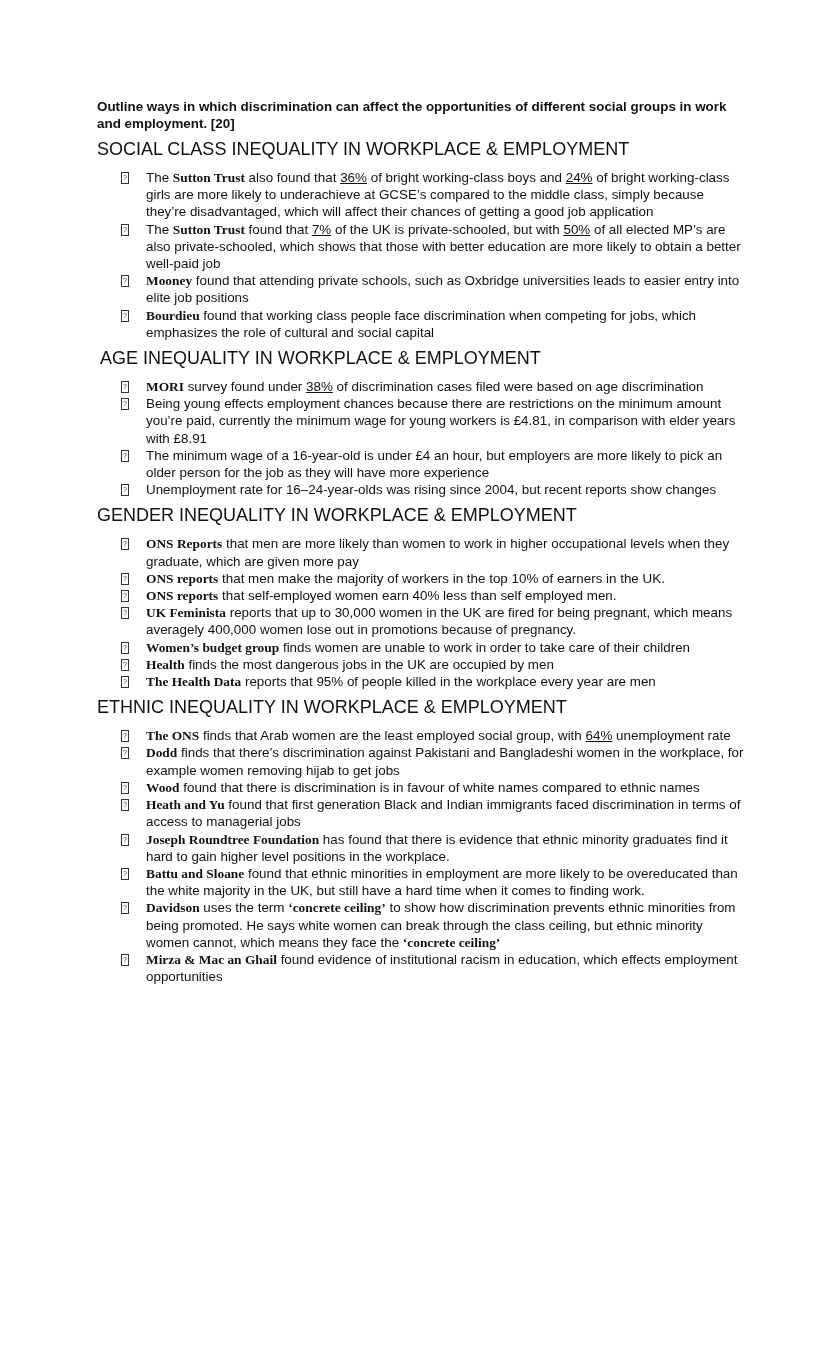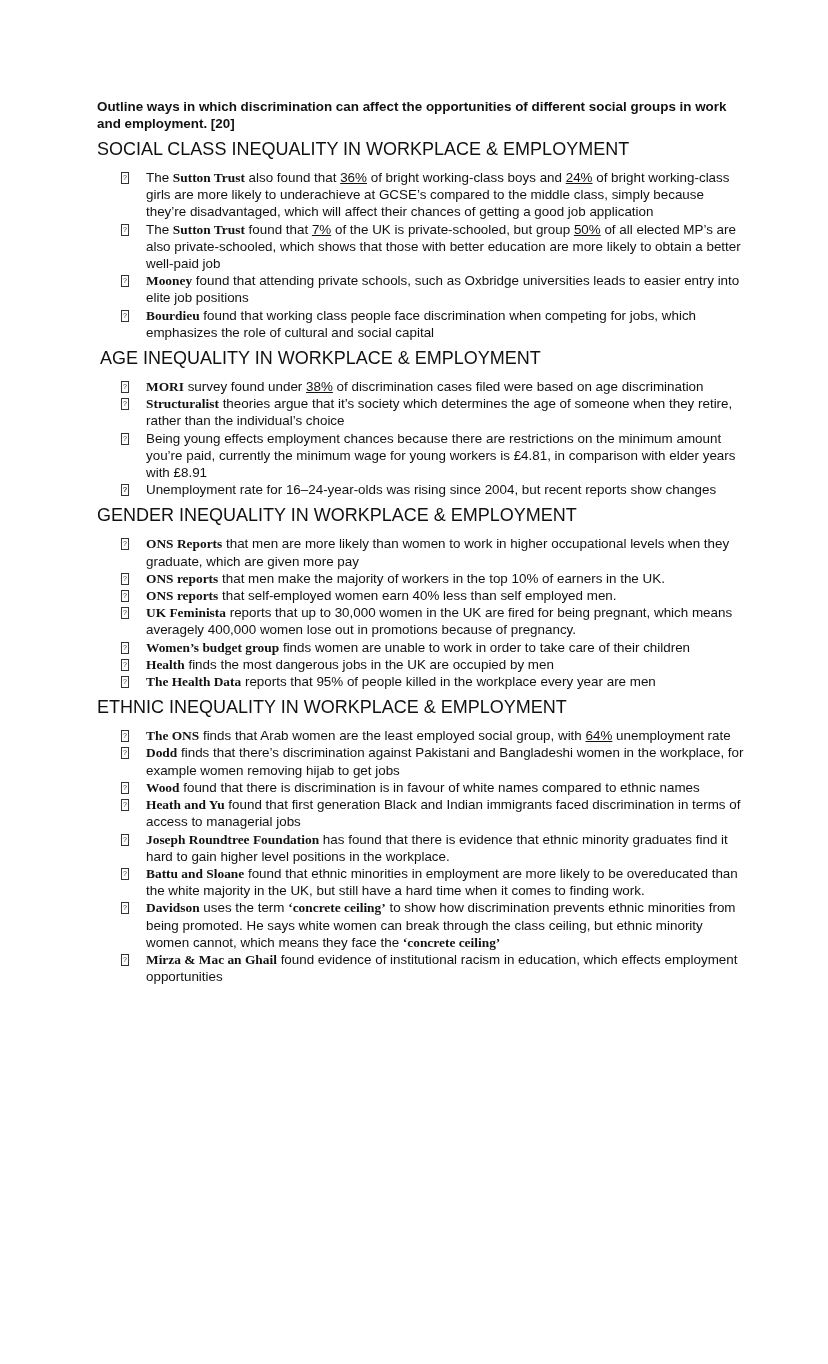--- a/index.html
+++ b/index.html
@@ -19,30 +19,29 @@
 </style>
 </head>
 <body>
 
 <div class="page">
   <p class="q">Outline ways in which discrimination can affect the opportunities of different social groups in work and employment. [20]</p>
   <div id="sections">
       <p class="h">SOCIAL CLASS INEQUALITY IN WORKPLACE &amp; EMPLOYMENT</p>
       <ul>
         <li><span class="bullet">?</span><span>The </span><b>Sutton Trust</b><span> also found that </span><u>36%</u><span> of bright working-class boys and </span><u>24%</u><span> of bright working-class girls are more likely to underachieve at GCSE’s compared to the middle class, simply because they’re disadvantaged, which will affect their chances of getting a good job application</span></li>
-        <li><span class="bullet">?</span><span>The </span><b>Sutton Trust</b><span> found that </span><u>7%</u><span> of the UK is private-schooled, but group </span><u>50%</u><span> of all elected MP’s are also private-schooled, which shows that those with better education are more likely to obtain a better well-paid job</span></li>
+        <li><span class="bullet">?</span><span>The </span><b>Sutton Trust</b><span> found that </span><u>7%</u><span> of the UK is private-schooled, but with </span><u>50%</u><span> of all elected MP’s are also private-schooled, which shows that those with better education are more likely to obtain a better well-paid job</span></li>
         <li><span class="bullet">?</span><b>Mooney</b><span> found that attending private schools, such as Oxbridge universities leads to easier entry into elite job positions</span></li>
         <li><span class="bullet">?</span><b>Bourdieu</b><span> found that working class people face discrimination when competing for jobs, which emphasizes the role of cultural and social capital</span></li>
       </ul>
       <p class="h indent">AGE INEQUALITY IN WORKPLACE &amp; EMPLOYMENT</p>
       <ul>
         <li><span class="bullet">?</span><b>MORI</b><span> survey found under </span><u>38%</u><span> of discrimination cases filed were based on age discrimination</span></li>
-        <li><span class="bullet">?</span><b>Structuralist</b><span> theories argue that it’s society which determines the age of someone when they retire, rather than the individual’s choice</span></li>
         <li><span class="bullet">?</span><span>Being young effects employment chances because there are restrictions on the minimum amount you’re paid, currently the minimum wage for young workers is £4.81, in comparison with elder years with £8.91</span></li>
-        <li><span class="bullet">?</span></li>
+        <li><span class="bullet">?</span><span>The minimum wage of a 16-year-old is under £4 an hour, but employers are more likely to pick an older person for the job as they will have more experience</span></li>
         <li><span class="bullet">?</span><span>Unemployment rate for 16–24-year-olds was rising since 2004, but recent reports show changes</span></li>
       </ul>
       <p class="h">GENDER INEQUALITY IN WORKPLACE &amp; EMPLOYMENT</p>
       <ul>
         <li><span class="bullet">?</span><b>ONS Reports</b><span> that men are more likely than women to work in higher occupational levels when they graduate, which are given more pay</span></li>
         <li><span class="bullet">?</span><b>ONS reports</b><span> that men make the majority of workers in the top 10% of earners in the UK.</span></li>
         <li><span class="bullet">?</span><b>ONS reports</b><span> that self-employed women earn 40% less than self employed men.</span></li>
         <li><span class="bullet">?</span><b>UK Feminista</b><span> reports that up to 30,000 women in the UK are fired for being pregnant, which means averagely 400,000 women lose out in promotions because of pregnancy.</span></li>
         <li><span class="bullet">?</span><b>Women’s budget group</b><span> finds women are unable to work in order to take care of their children</span></li>
         <li><span class="bullet">?</span><b>Health</b><span> finds the most dangerous jobs in the UK are occupied by men</span></li>

